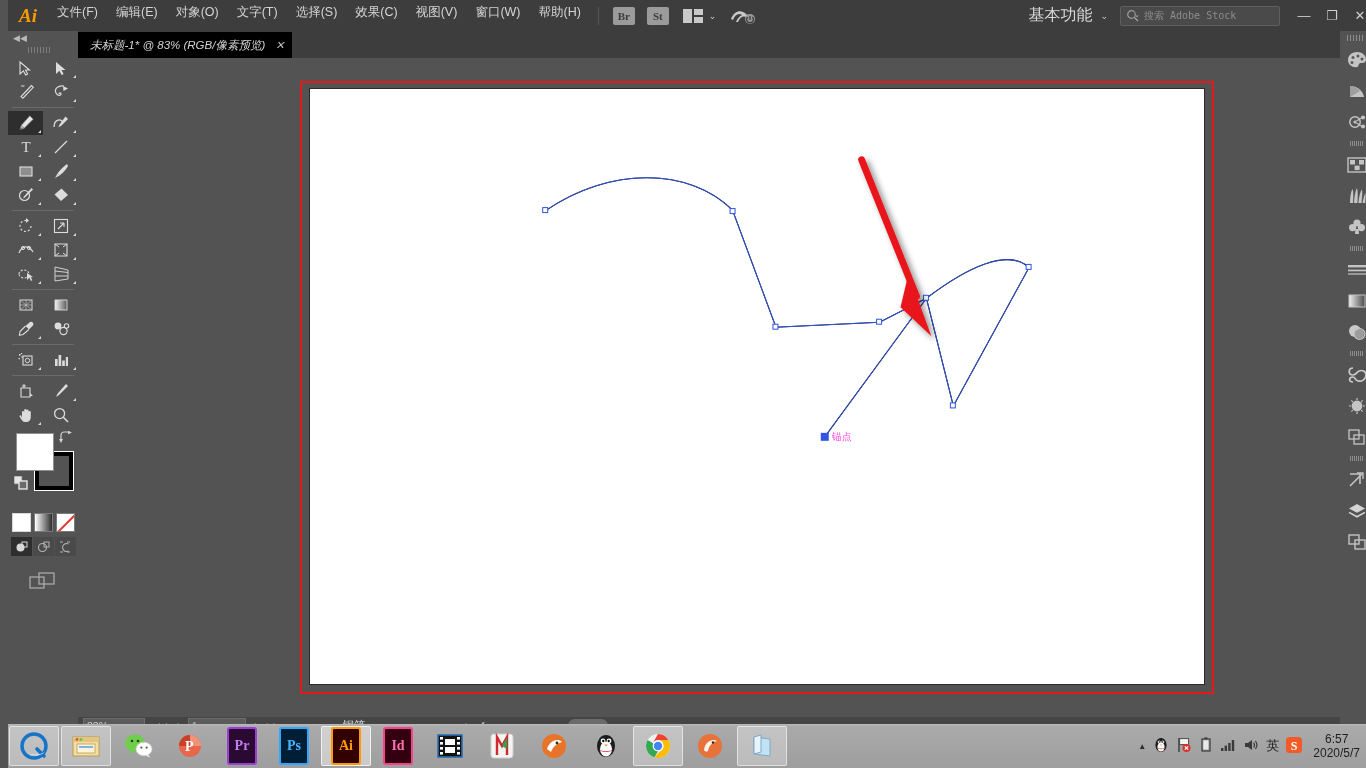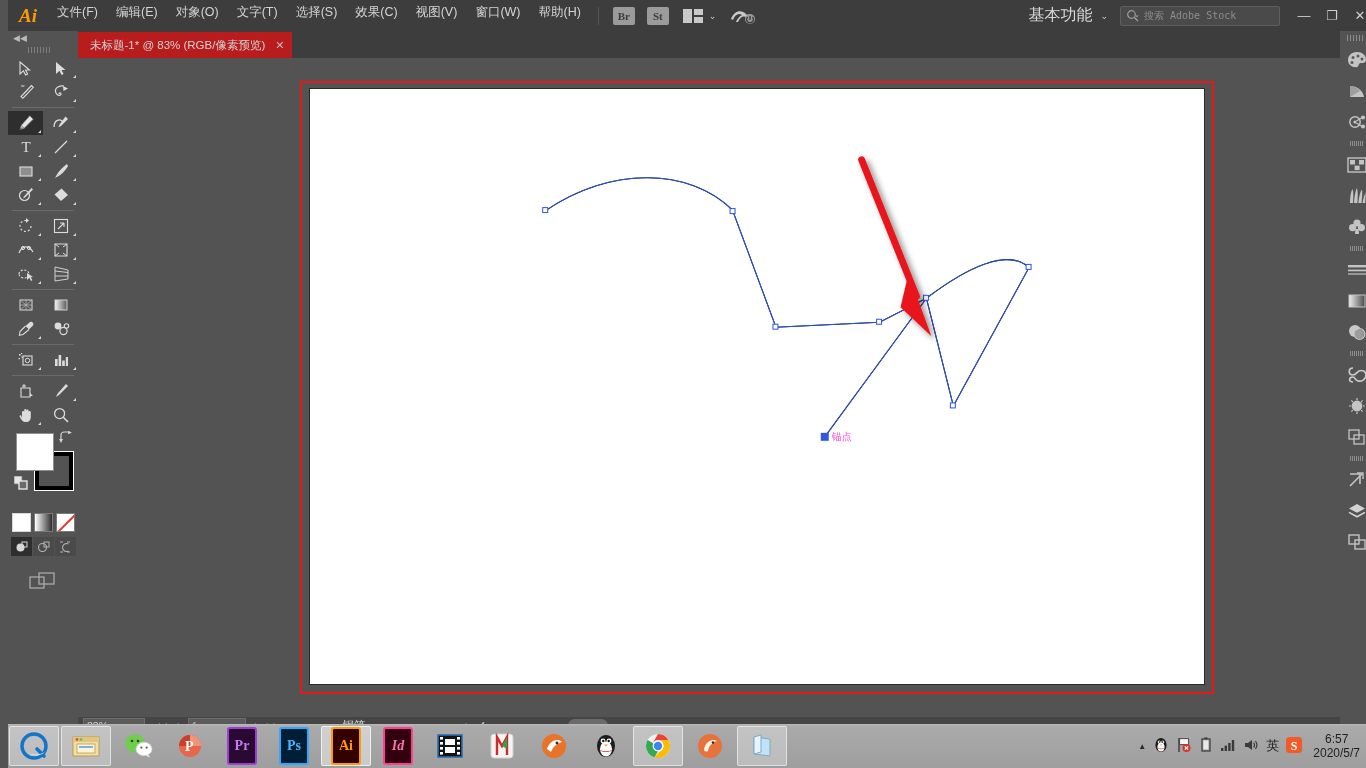--- a/index.html
+++ b/index.html
@@ -50,22 +50,22 @@
   .wbtns{ display:flex; align-items:center; margin-left:10px; }
   .wbtn{ width:28px; height:31px; display:flex; align-items:center; justify-content:center;
          color:#cfcfcf; font-size:13px; }
 
   
   .tabbar{
     position:absolute; left:70px; top:31px; width:1296px; height:27px;
     background:#3d3d3d; display:flex; align-items:flex-end;
   }
   .doctab{
-    height:26px; background:#b91c1c; display:flex; align-items:center;
-    padding:0 8px 0 12px; font-size:11.5px; color:#d2d2d2; border-right:1px solid #3d3d3d;
+    height:26px; background:#000000; display:flex; align-items:center;
+    padding:0 8px 0 12px; font-size:11.5px; color:#d2d2d2; border-right:1px solid #3d3d3d;font-style:italic;
   }
   .doctab .x{ margin-left:10px; font-size:11px; color:#bdbdbd; }
 
   
   .toolpanel{
     position:absolute; left:0; top:31px; width:70px; height:693px; background:#535353;
   }
   .tp-head{ height:13px; display:flex; align-items:center; padding-left:5px;
             color:#b9b9b9; font-size:9px; }
   .tp-grip{ height:12px; display:flex; align-items:center; justify-content:center; }
@@ -816,21 +816,21 @@
 
     <div class="tb-item">
       <div class="appicon" style="background:#001e36;border:2px solid #31a8ff;color:#49b5ff;">Ps</div>
     </div>
 
     <div class="tb-item active">
       <div class="appicon" style="background:#330000;border:2px solid #ff9a00;color:#ff9a00;">Ai</div>
     </div>
 
     <div class="tb-item">
-      <div class="appicon" style="background:#32000f;border:2px solid #ff3f8e;color:#ff6fae;font-style:italic;">Id</div>
+      <div class="appicon" style="background:#32000f;border:2px solid #ff3f8e;color:#ff6fae;">Id</div>
     </div>
 
     <div class="tb-item">
       <svg width="28" height="26" viewBox="0 0 28 26">
         <rect x="2" y="2" width="24" height="22" fill="#121212" stroke="#2a6fb0" stroke-width="1.6"></rect>
         <g fill="#fff">
             <rect x="4" y="4" width="3" height="2.6"></rect>
             <rect x="4" y="9" width="3" height="2.6"></rect>
             <rect x="4" y="14" width="3" height="2.6"></rect>
             <rect x="4" y="19" width="3" height="2.6"></rect>

